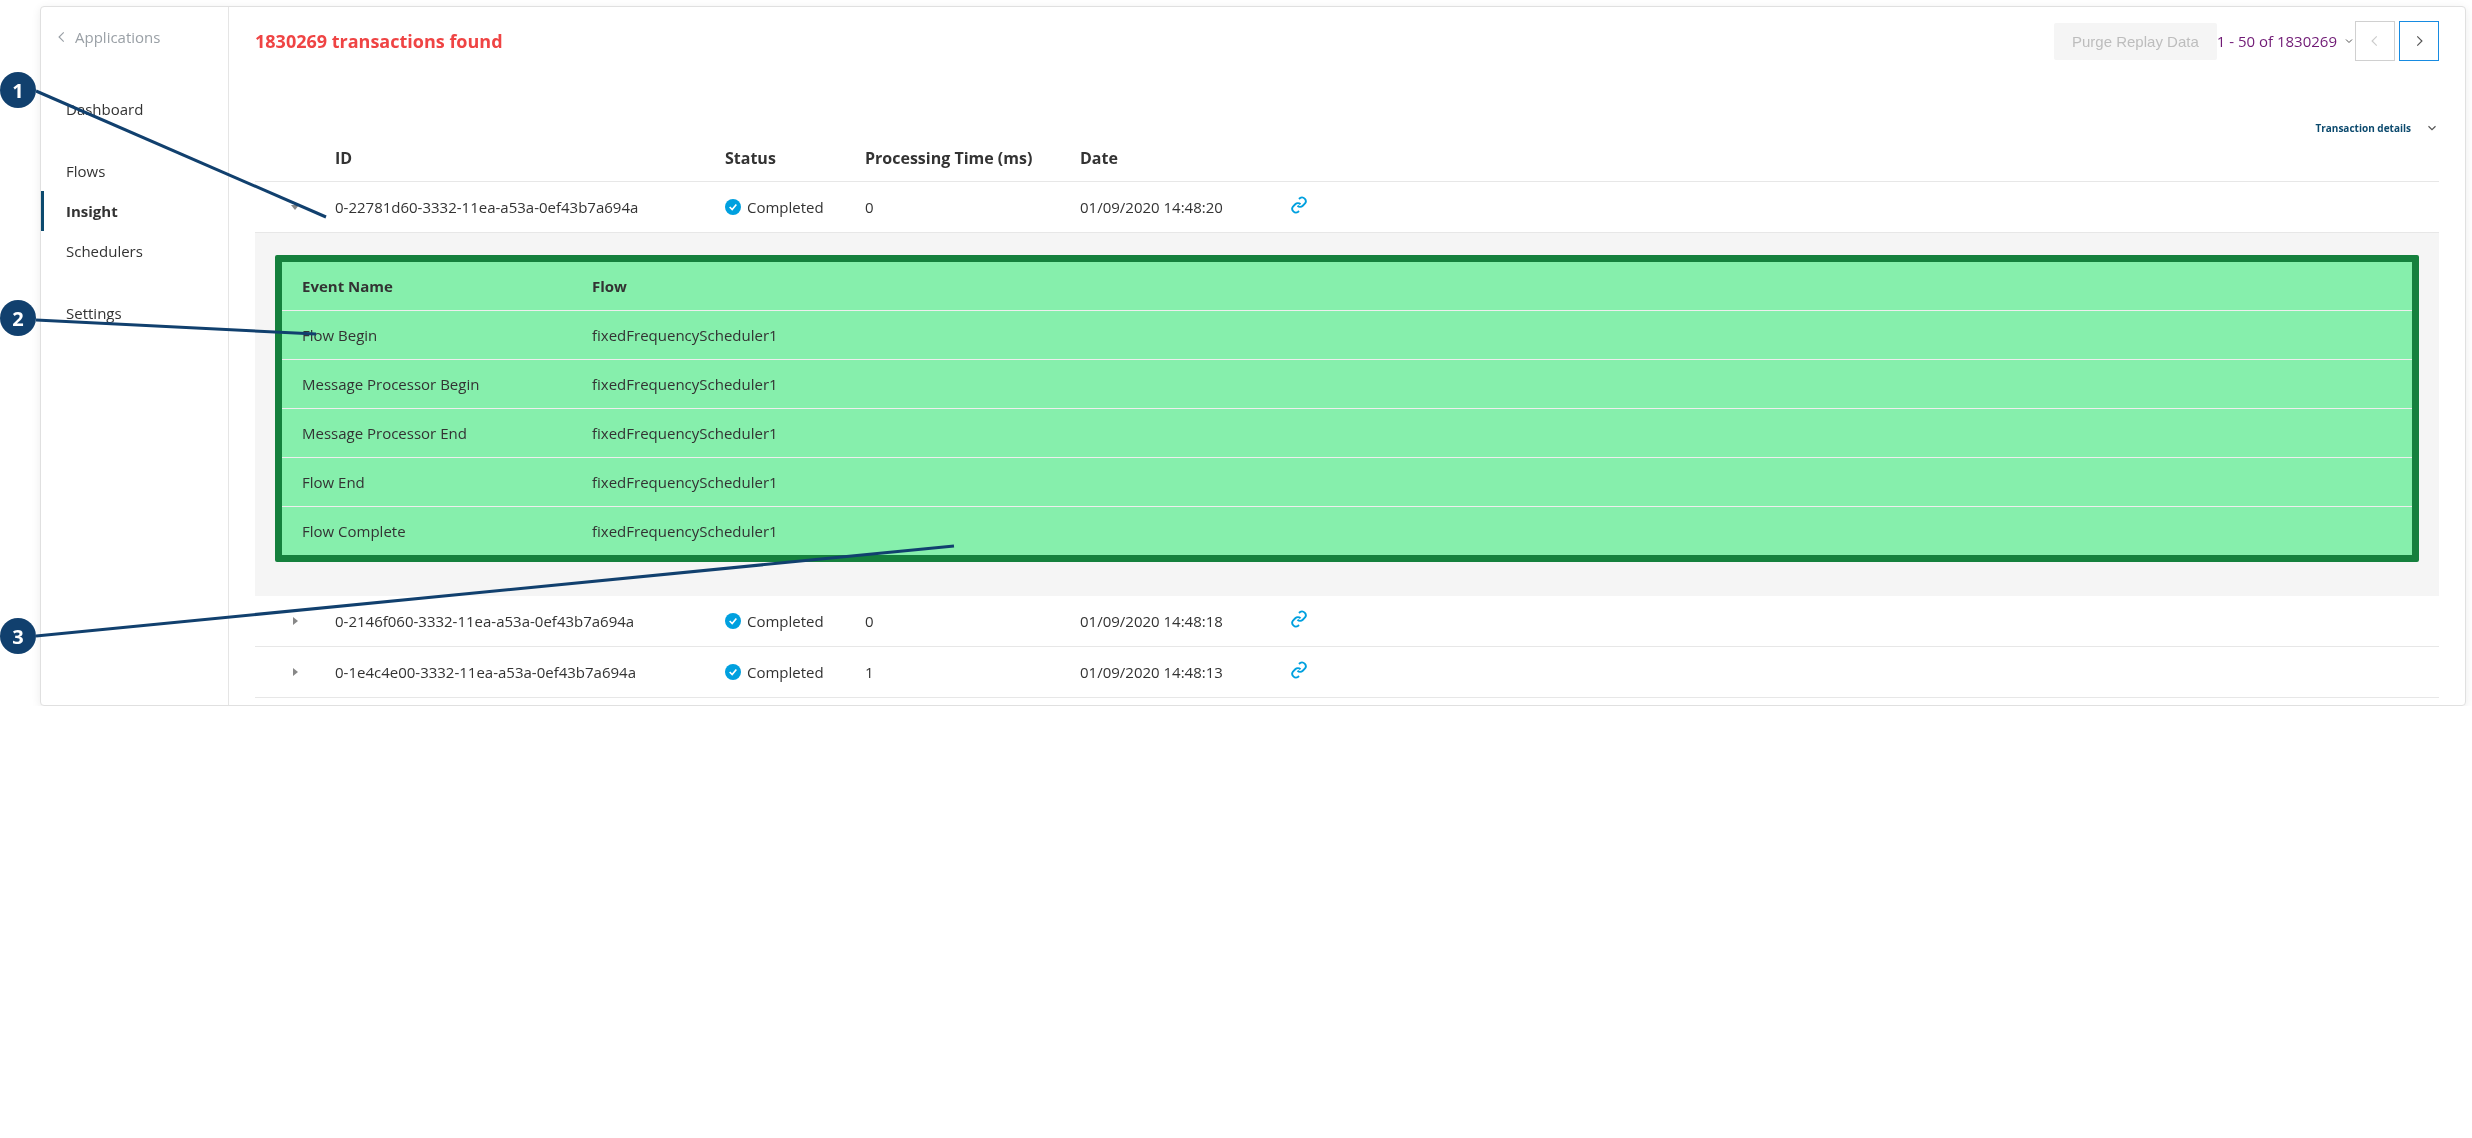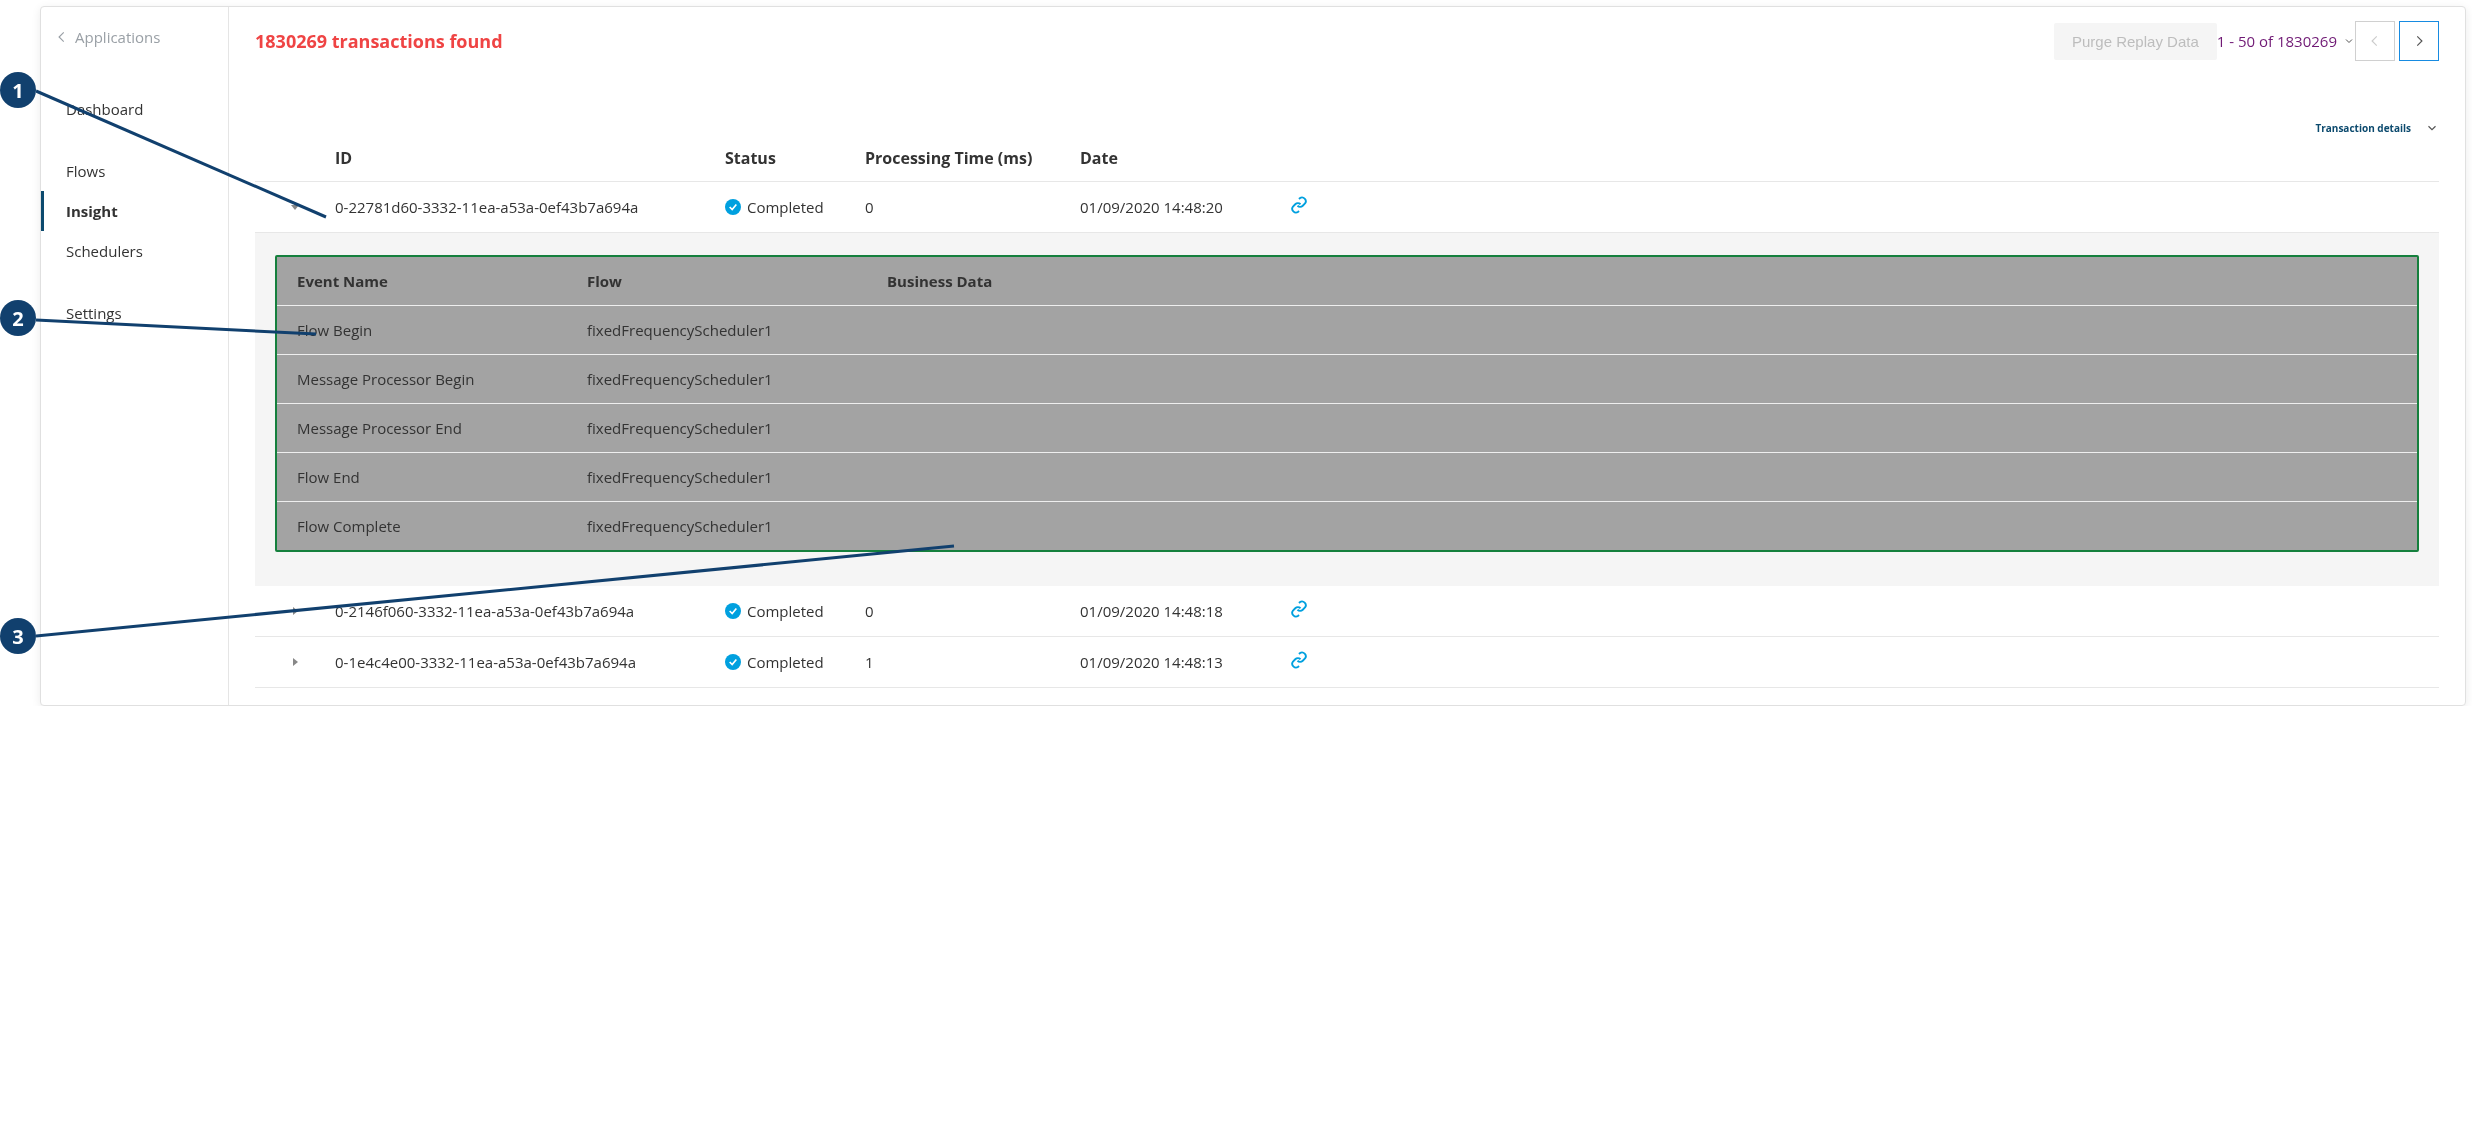--- a/index.html
+++ b/index.html
@@ -163,23 +163,23 @@
     width: 12px; height: 12px;
   }
   .link-icon { color: #00a0df; cursor: pointer; }
 
   
   .subtable-wrap {
     background: #f5f5f5;
     padding: 22px 20px 34px 20px;
   }
   .subtable {
-    background: #a3a3a3;
+    background: #86efac;
     border-radius: 2px;
-    border: 2px solid #15803d;
+    border: 7px solid #15803d;
   }
   .sub-thead, .sub-row {
     display: grid;
     grid-template-columns: 290px 300px 1fr;
     padding: 14px 20px;
     border-bottom: 1px solid #eee;
     font-size: 15px;
   }
   .sub-thead { font-weight: 700; }
   .sub-row:last-child { border-bottom: none; }
@@ -314,21 +314,20 @@
               <path d="M14 11a5 5 0 0 0-7 0l-3 3a5 5 0 0 0 7 7l1-1"></path>
             </svg>
         </div>
       </div>
 
       <div class="subtable-wrap">
         <div class="subtable">
           <div class="sub-thead">
             <div>Event Name</div>
             <div>Flow</div>
-            <div>Business Data</div>
           </div>
           <div class="sub-row">
             <div>Flow Begin</div>
             <div>fixedFrequencyScheduler1</div>
             <div></div>
           </div>
           <div class="sub-row">
             <div>Message Processor Begin</div>
             <div>fixedFrequencyScheduler1</div>
             <div></div>

